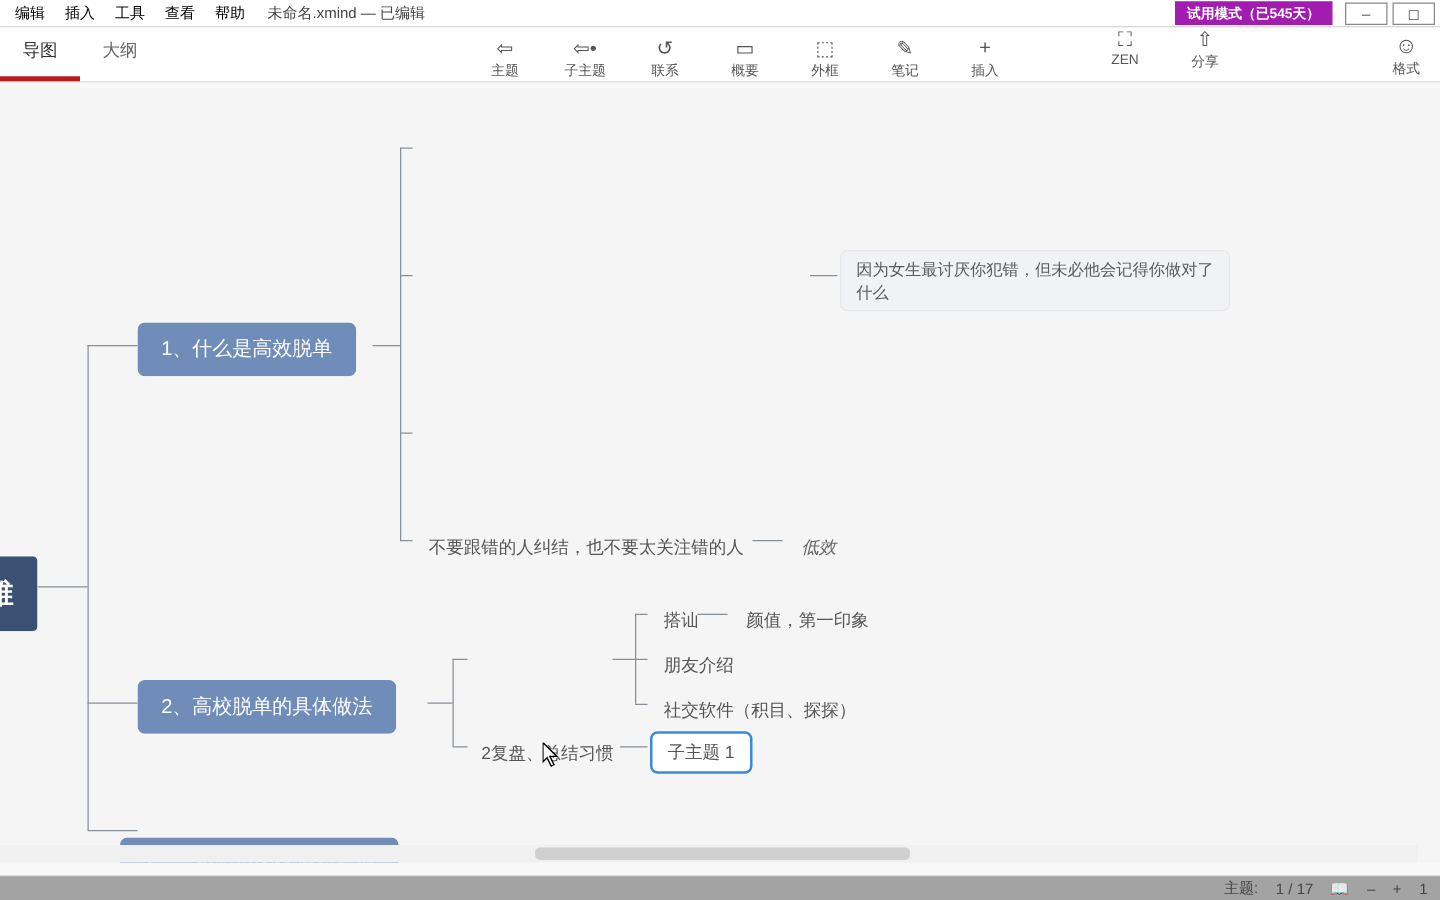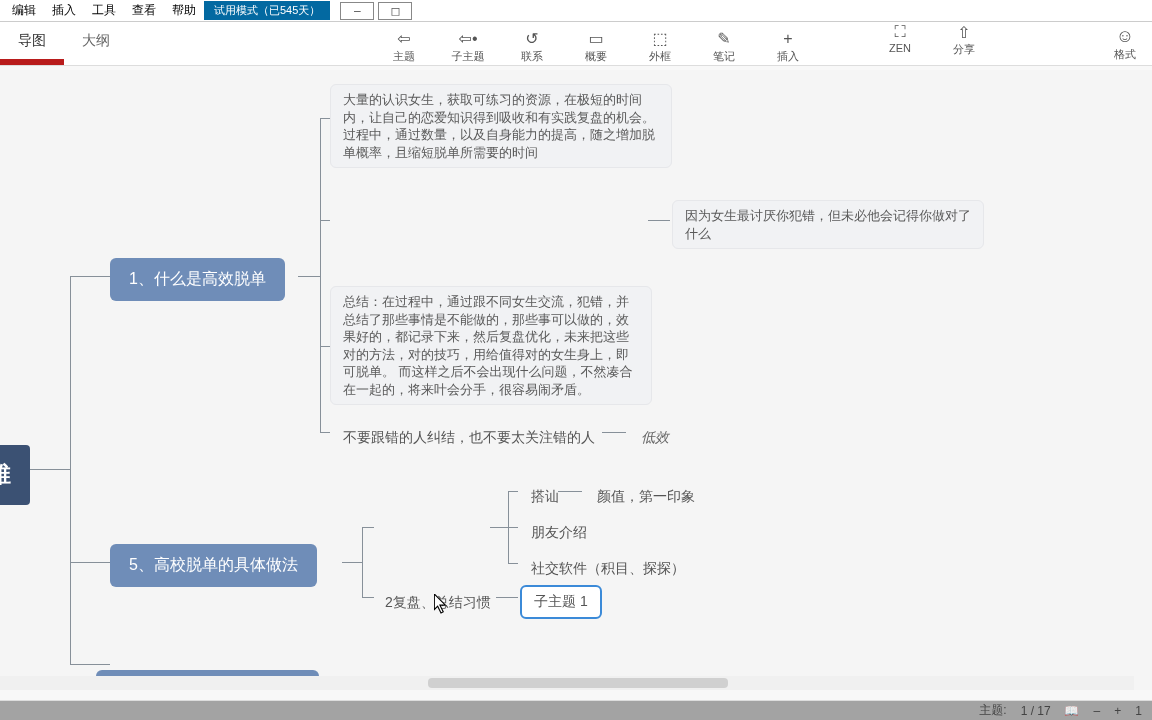--- a/index.html
+++ b/index.html
@@ -2,27 +2,27 @@
 <html><head>
 <meta charset="utf-8">
 <style>
   * { box-sizing: border-box; margin: 0; padding: 0; }
   body { font-family: "Microsoft YaHei", Arial, sans-serif; font-size: 13px; background: #f8f8f8; width: 1152px; height: 720px; overflow: hidden; position: relative; }
 
   
   .menubar { height: 22px; background: #fff; border-bottom: 1px solid #ccc; display: flex; align-items: center; padding: 0 4px; font-size: 12px; }
   .menubar .menu-item { padding: 2px 8px; cursor: pointer; }
   .menubar .title { margin-left: 10px; color: #444; flex-grow: 1; }
-  .menubar .trial { background: #0369a1; color: #fff; padding: 2px 10px; font-size: 11px; margin-right: 6px; }
+  .menubar .trial { background: #a21caf; color: #fff; padding: 2px 10px; font-size: 11px; margin-right: 6px; font-weight: bold; }
   .menubar .win-btn { width: 34px; height: 18px; border: 1px solid #888; margin-left: 4px; display:flex; align-items:center; justify-content:center; font-size:12px; color:#555; }
 
   
   .tabbar { height: 44px; background: #fff; border-bottom: 1px solid #ddd; display: flex; align-items: stretch; }
   .tabbar .tab { padding: 10px 18px; font-size: 14px; color: #666; }
-  .tabbar .tab.active { color: #333; border-bottom: 6px solid #b91c1c; }
+  .tabbar .tab.active { color: #333; border-bottom: 4px solid #b91c1c; }
 
   
   .toolbar { position: absolute; top: 22px; left: 200px; right: 160px; height: 48px; display:flex; justify-content:center; align-items:center; gap: 8px; }
   .tool-btn { width: 56px; display:flex; flex-direction:column; align-items:center; font-size:11px; color:#555; cursor:pointer;}
   .tool-btn .icon { width: 24px; height: 20px; display:flex; align-items:center; justify-content:center; font-size:16px; }
   .tool-group-right { position:absolute; right: 0; top: 0; display:flex; gap:8px;}
   .tool-right-outer { position:absolute; top:22px; right:4px; display:flex; flex-direction:column; align-items:center; font-size:11px; color:#555; padding:4px 12px;}
   .tool-right-outer .icon { font-size:18px; }
 
   
@@ -51,20 +51,21 @@
 </style>
 </head>
 <body>
 
 <div class="menubar">
   <div class="menu-item">编辑</div>
   <div class="menu-item">插入</div>
   <div class="menu-item">工具</div>
   <div class="menu-item">查看</div>
   <div class="menu-item">帮助</div>
+  <div class="title">未命名.xmind — 已编辑</div>
   <div class="trial">试用模式（已545天）</div>
   <div class="win-btn">–</div>
   <div class="win-btn">◻</div>
 </div>
 
 <div class="tabbar">
   <div class="tab active">导图</div>
   <div class="tab">大纲</div>
 </div>
 
@@ -125,29 +126,27 @@
   <div class="line hline" style="left:70px; top:594px; width:40px;"></div>
 
   <div class="node branch" style="left:110px; top:188px;">1、什么是高效脱单</div>
   <div class="line hline" style="left:298px; top:206px; width:22px;"></div>
   <div class="line vline" style="left:320px; top:48px; height:314px;"></div>
   <div class="line hline" style="left:320px; top:48px; width:10px;"></div>
   <div class="line hline" style="left:320px; top:150px; width:10px;"></div>
   <div class="line hline" style="left:320px; top:276px; width:10px;"></div>
   <div class="line hline" style="left:320px; top:362px; width:10px;"></div>
 
-  <div class="node text-box" style="left:330px; top:14px; width:342px;">大量的认识女生，获取可练习的资源，在极短的时间内，让自己的恋爱知识得到吸收和有实践复盘的机会。过程中，通过数量，以及自身能力的提高，随之增加脱单概率，且缩短脱单所需要的时间</div>
   <div class="line hline" style="left:648px; top:150px; width:22px;"></div>
   <div class="node text-box" style="left:672px; top:130px; width:312px;">因为女生最讨厌你犯错，但未必他会记得你做对了什么</div>
-  <div class="node text-box" style="left:330px; top:216px; width:322px;">总结：在过程中，通过跟不同女生交流，犯错，并总结了那些事情是不能做的，那些事可以做的，效果好的，都记录下来，然后复盘优化，未来把这些对的方法，对的技巧，用给值得对的女生身上，即可脱单。 而这样之后不会出现什么问题，不然凑合在一起的，将来叶会分手，很容易闹矛盾。</div>
   <div class="node simple" style="left:330px; top:352px;font-family:Liberation Serif, serif;">不要跟错的人纠结，也不要太关注错的人</div>
   <div class="line hline" style="left:602px; top:362px; width:24px;"></div>
   <div class="node simple low" style="left:628px; top:352px;font-style:italic;">低效</div>
 
-  <div class="node branch" style="left:110px; top:474px;">5、高校脱单的具体做法</div>
+  <div class="node branch" style="left:110px; top:474px;">2、高校脱单的具体做法</div>
   <div class="line hline" style="left:342px; top:492px; width:20px;"></div>
   <div class="line vline" style="left:362px; top:457px; height:70px;"></div>
   <div class="line hline" style="left:362px; top:457px; width:12px;"></div>
   <div class="line hline" style="left:362px; top:527px; width:12px;"></div>
 
   <div class="line hline" style="left:490px; top:457px; width:18px;"></div>
   <div class="line vline" style="left:508px; top:421px; height:72px;"></div>
   <div class="line hline" style="left:508px; top:421px; width:10px;"></div>
   <div class="line hline" style="left:508px; top:457px; width:10px;"></div>
   <div class="line hline" style="left:508px; top:493px; width:10px;"></div>

